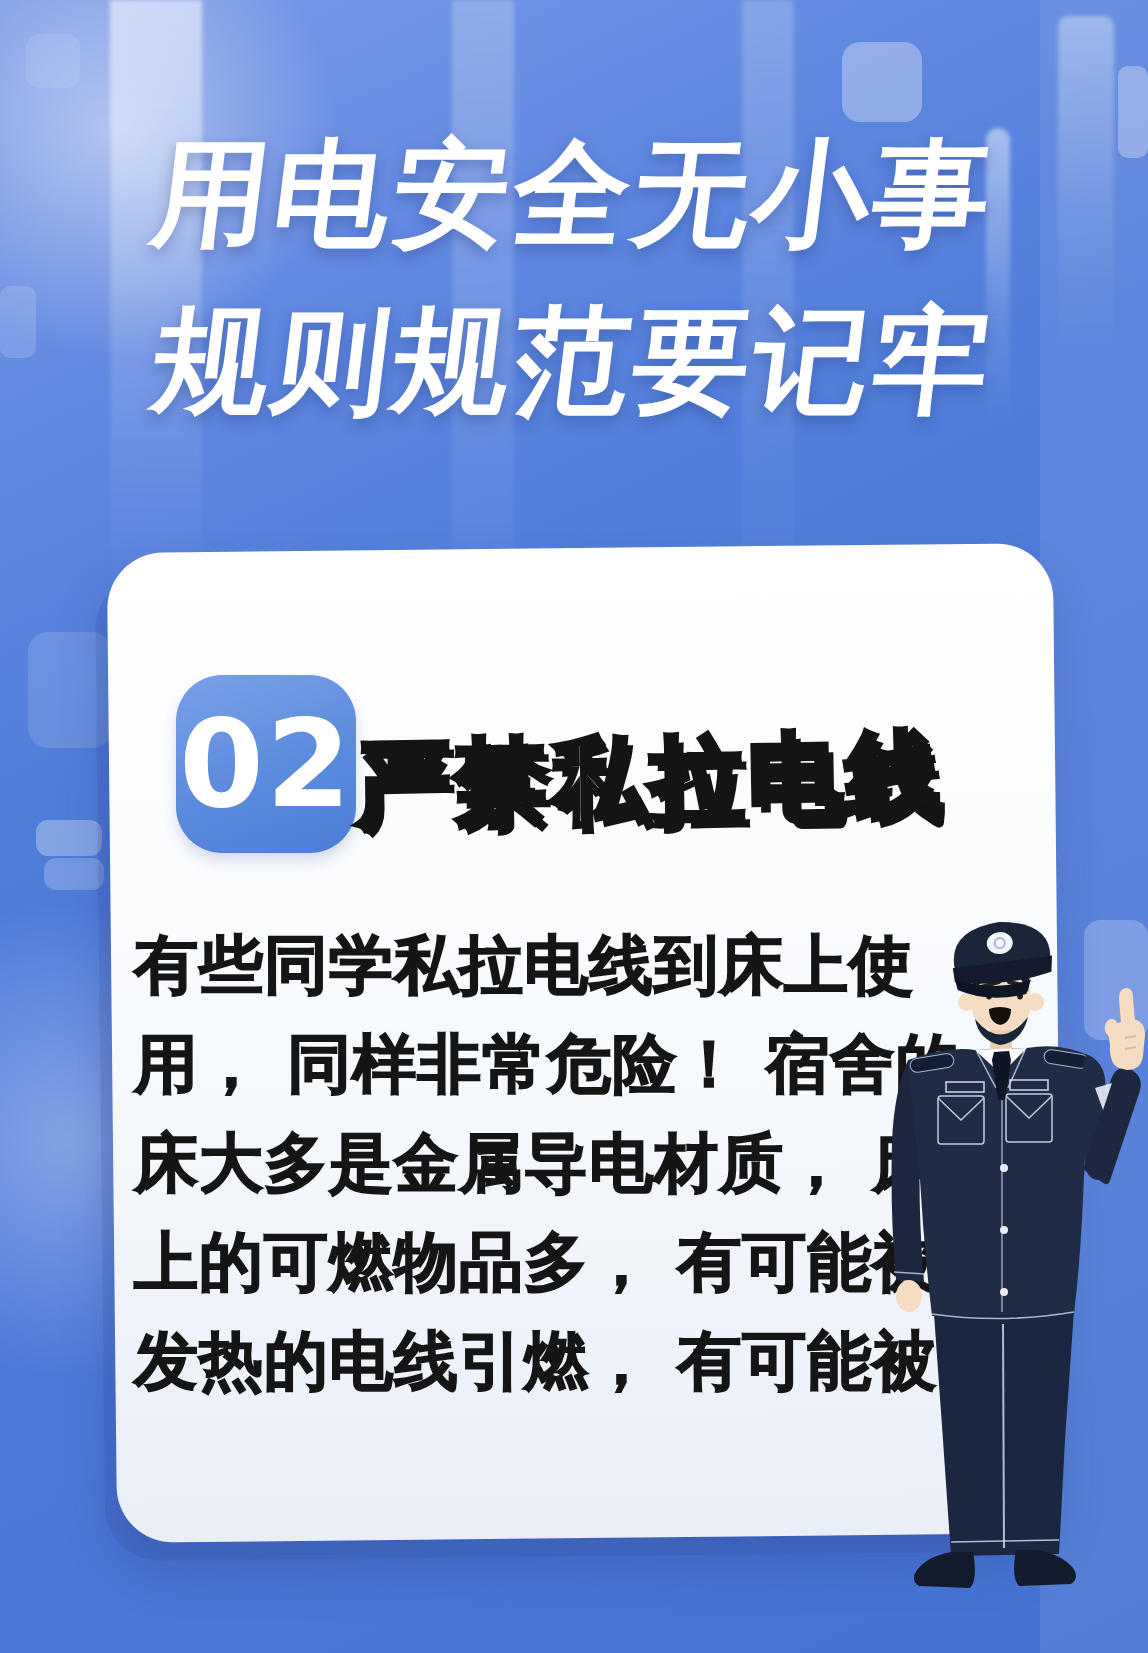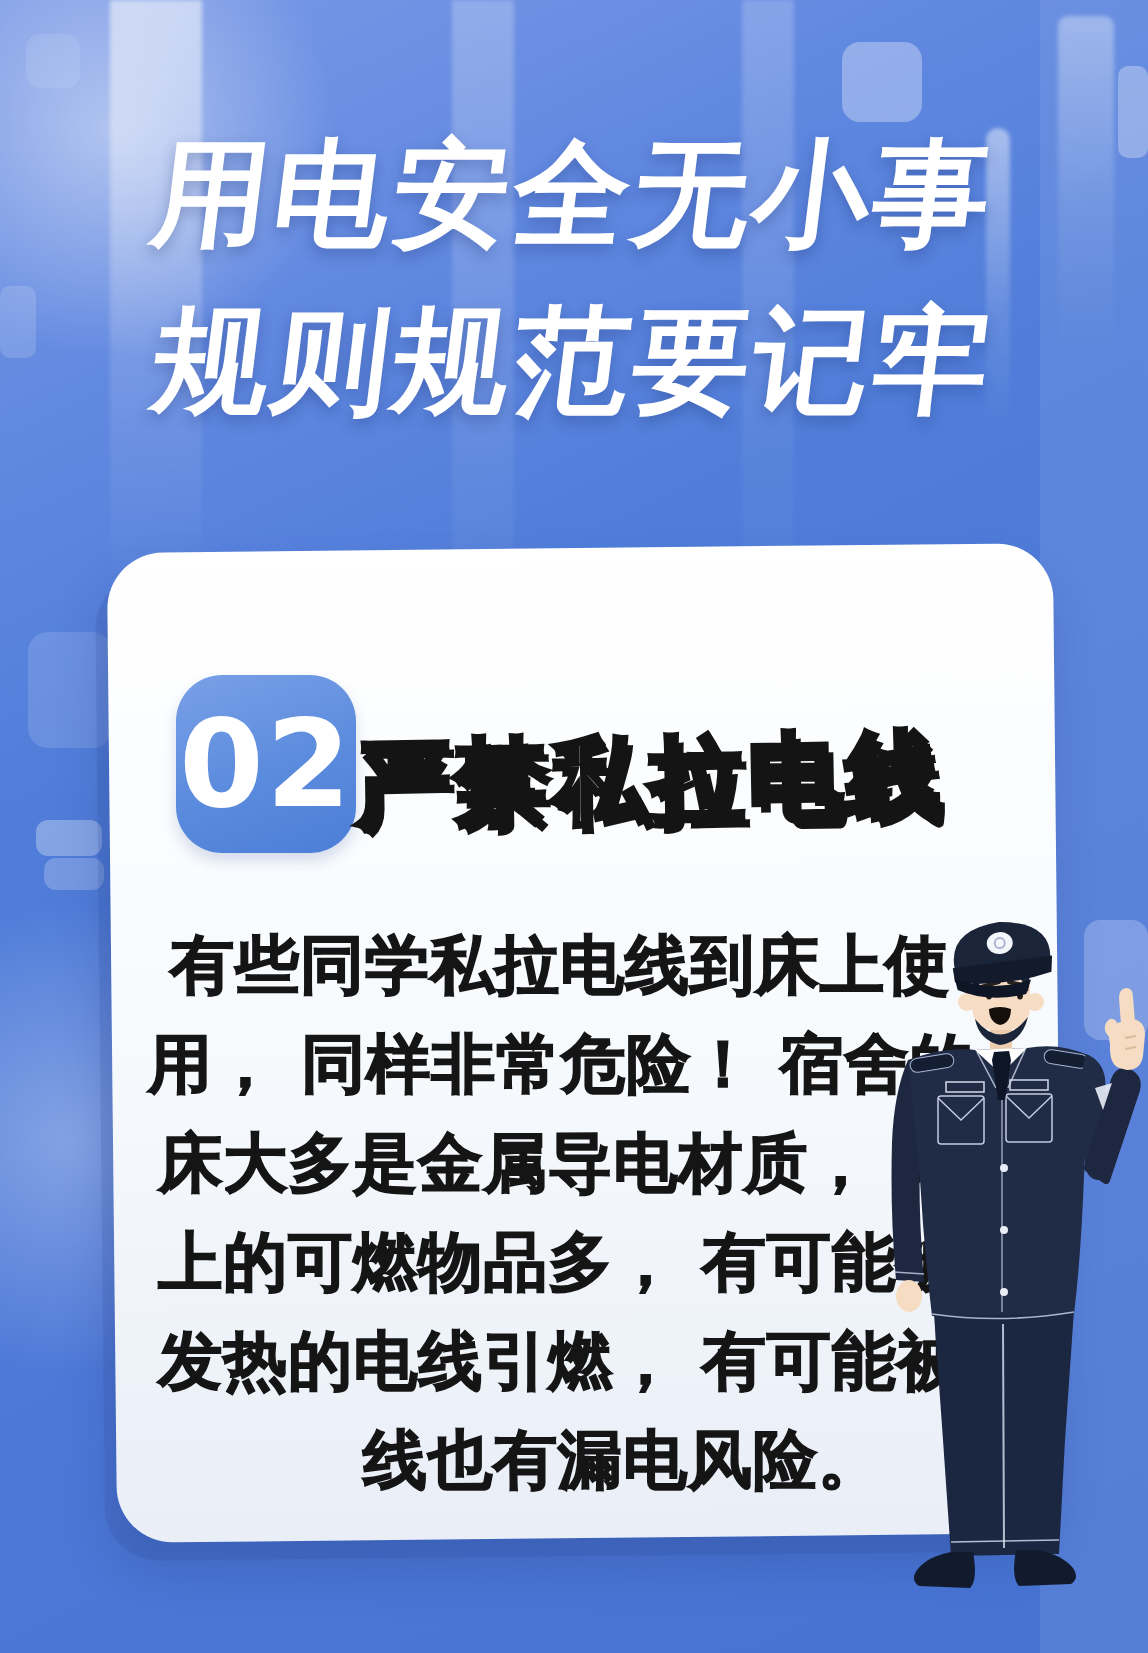--- a/index.html
+++ b/index.html
@@ -55,23 +55,23 @@
     color:#ffffff;font-size:122px;font-weight:700;letter-spacing:2px;margin-left:34px;
   }
   .section-heading{
     position:absolute;left:330px;top:717px;width:640px;z-index:5;
     text-align:center;font-size:94px;font-weight:900;letter-spacing:4px;
     color:#ffffff;-webkit-text-stroke:5px #141414;
     text-shadow:7px 8px 0 #141414;
     transform:rotate(-1deg);white-space:nowrap;
   }
   .body-text{
-    position:absolute;left:148px;top:916px;width:824px;z-index:5;
+    position:absolute;left:134px;top:916px;width:824px;z-index:5;
     color:#151515;font-size:64px;line-height:99px;font-weight:900;
-    letter-spacing:1px;text-align:center;-webkit-text-stroke:1.5px #151515;
+    letter-spacing:1px;-webkit-text-stroke:1.5px #151515;
   }
   .body-text .line{white-space:pre;}
   .body-text .line.indent{padding-left:126px;}
   .officer{position:absolute;left:848px;top:876px;width:302px;height:766px;z-index:6;}
 </style>
 </head>
 <body>
 
 <div class="stage">
 
@@ -101,21 +101,20 @@
   <div class="number-badge">02</div>
 
   <div class="section-heading">严禁私拉电线</div>
 
   <div class="body-text">
     <div class="line">有些同学私拉电线到床上使</div>
     <div class="line">用， 同样非常危险！ 宿舍的</div>
     <div class="line">床大多是金属导电材质， 床</div>
     <div class="line">上的可燃物品多， 有可能被</div>
     <div class="line">发热的电线引燃， 有可能被</div>
-    <div class="line indent">线也有漏电风险。</div>
   </div>
 
   <svg class="officer" viewBox="0 0 302 766" xmlns="http://www.w3.org/2000/svg">
 
     <g>
       <path d="M60,184 Q46,216 44,266 Q42,336 48,404 L76,406 Q70,336 72,268 Q73,218 82,190 Z" fill="#1d2740"></path>
       <path d="M46,396 L76,398" stroke="rgba(200,210,230,.8)" stroke-width="1.6" fill="none"></path>
       <ellipse cx="61" cy="420" rx="13" ry="16" fill="#f6dcc2"></ellipse>
     </g>
 

